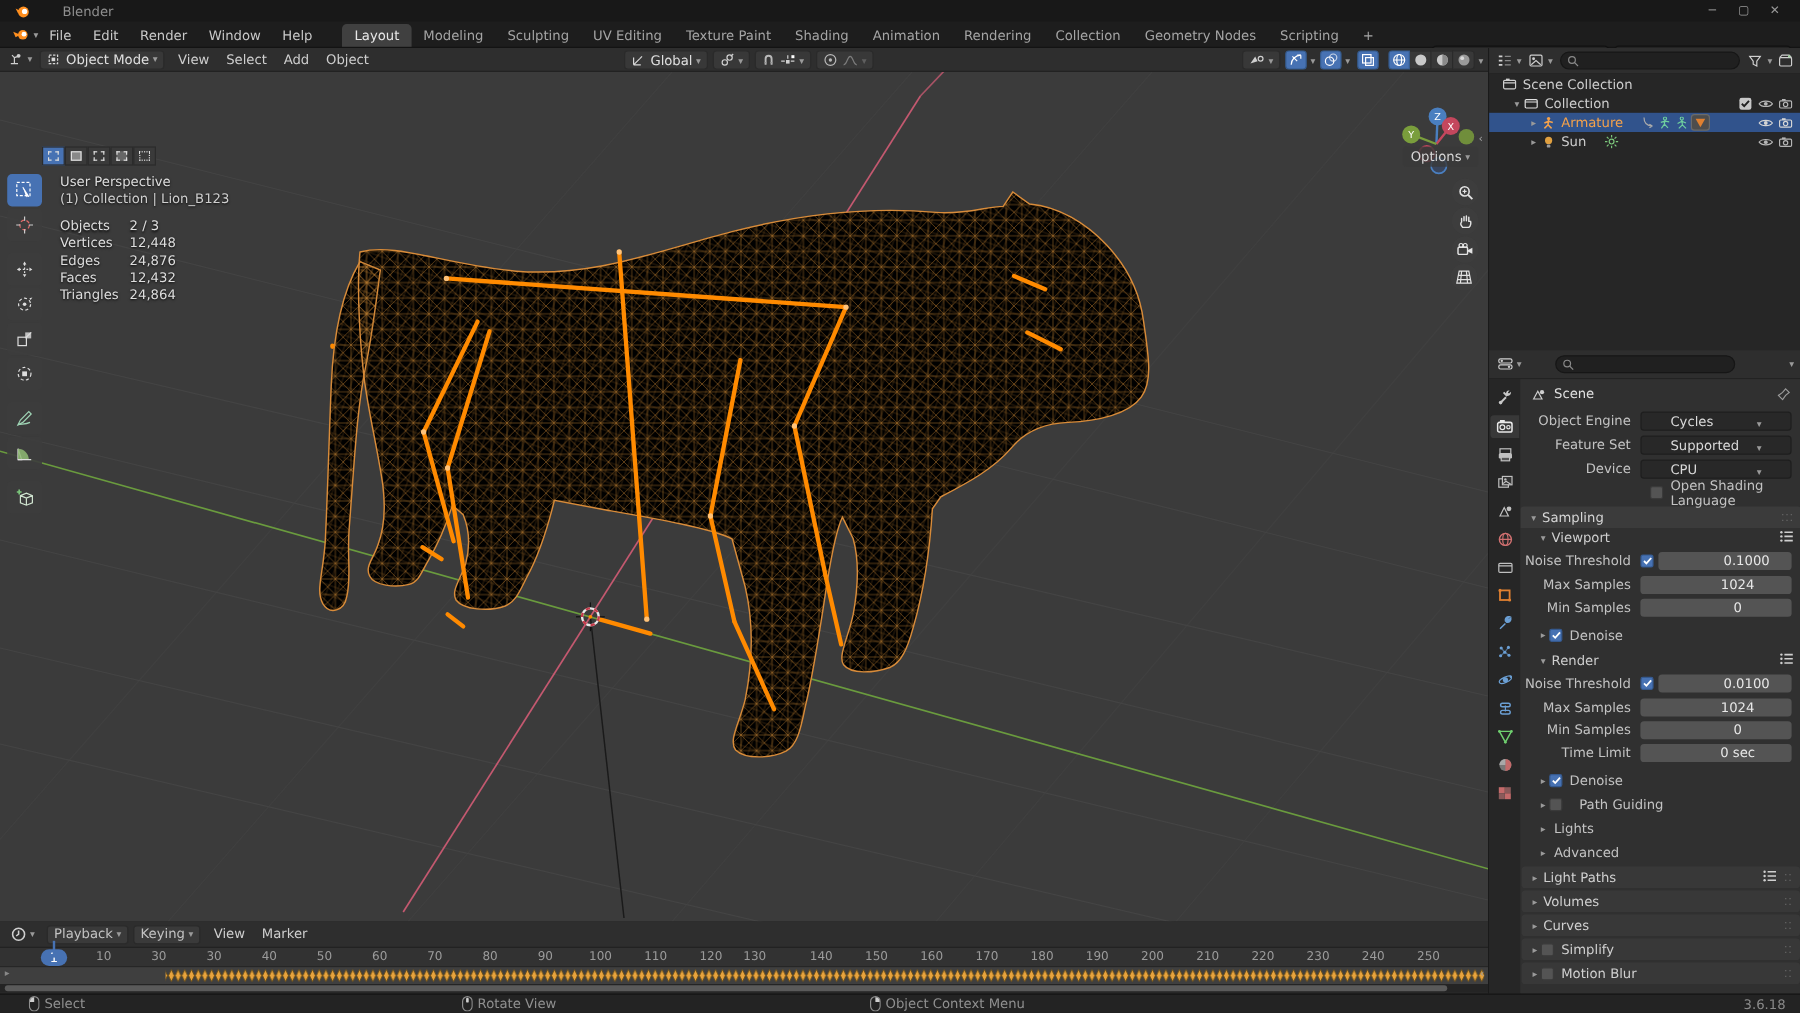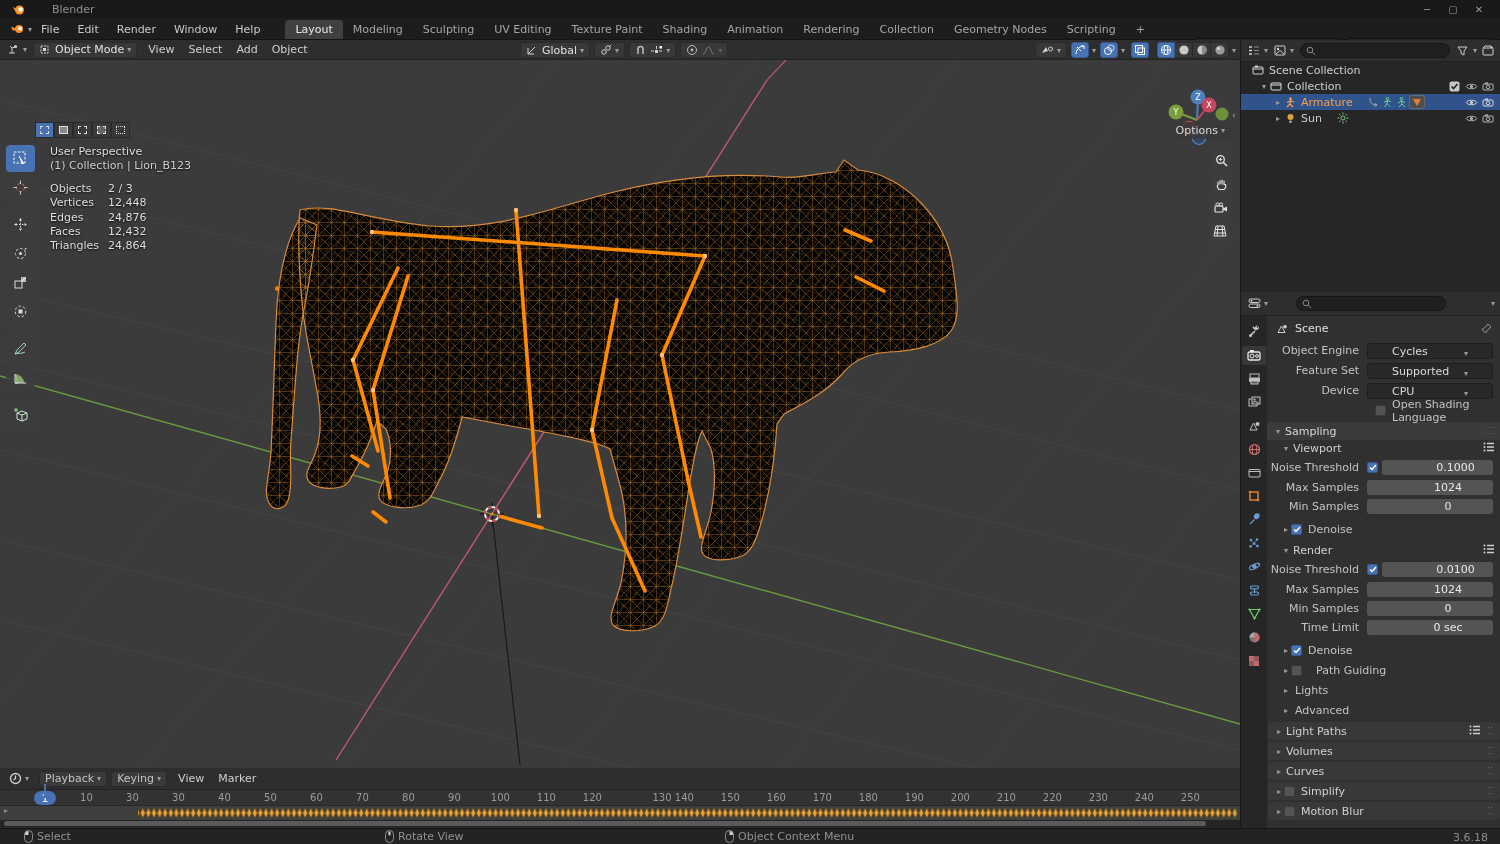--- a/index.html
+++ b/index.html
@@ -1064,21 +1064,21 @@
       <span class="tick" style="left: 178.4px;">30</span>
       <span class="tick" style="left: 224.4px;">40</span>
       <span class="tick" style="left: 270.4px;">50</span>
       <span class="tick" style="left: 316.4px;">60</span>
       <span class="tick" style="left: 362.4px;">70</span>
       <span class="tick" style="left: 408.4px;">80</span>
       <span class="tick" style="left: 454.4px;">90</span>
       <span class="tick" style="left: 500.4px;">100</span>
       <span class="tick" style="left: 546.4px;">110</span>
       <span class="tick" style="left: 592.4px;">120</span>
-      <span class="tick" style="left: 662px;">130</span>
+      <span class="tick" style="left: 629px;">130</span>
       <span class="tick" style="left: 684.4px;">140</span>
       <span class="tick" style="left: 730.4px;">150</span>
       <span class="tick" style="left: 776.4px;">160</span>
       <span class="tick" style="left: 822.4px;">170</span>
       <span class="tick" style="left: 868.4px;">180</span>
       <span class="tick" style="left: 914.4px;">190</span>
       <span class="tick" style="left: 960.4px;">200</span>
       <span class="tick" style="left: 1006.4px;">210</span>
       <span class="tick" style="left: 1052.4px;">220</span>
       <span class="tick" style="left: 1098.4px;">230</span>

